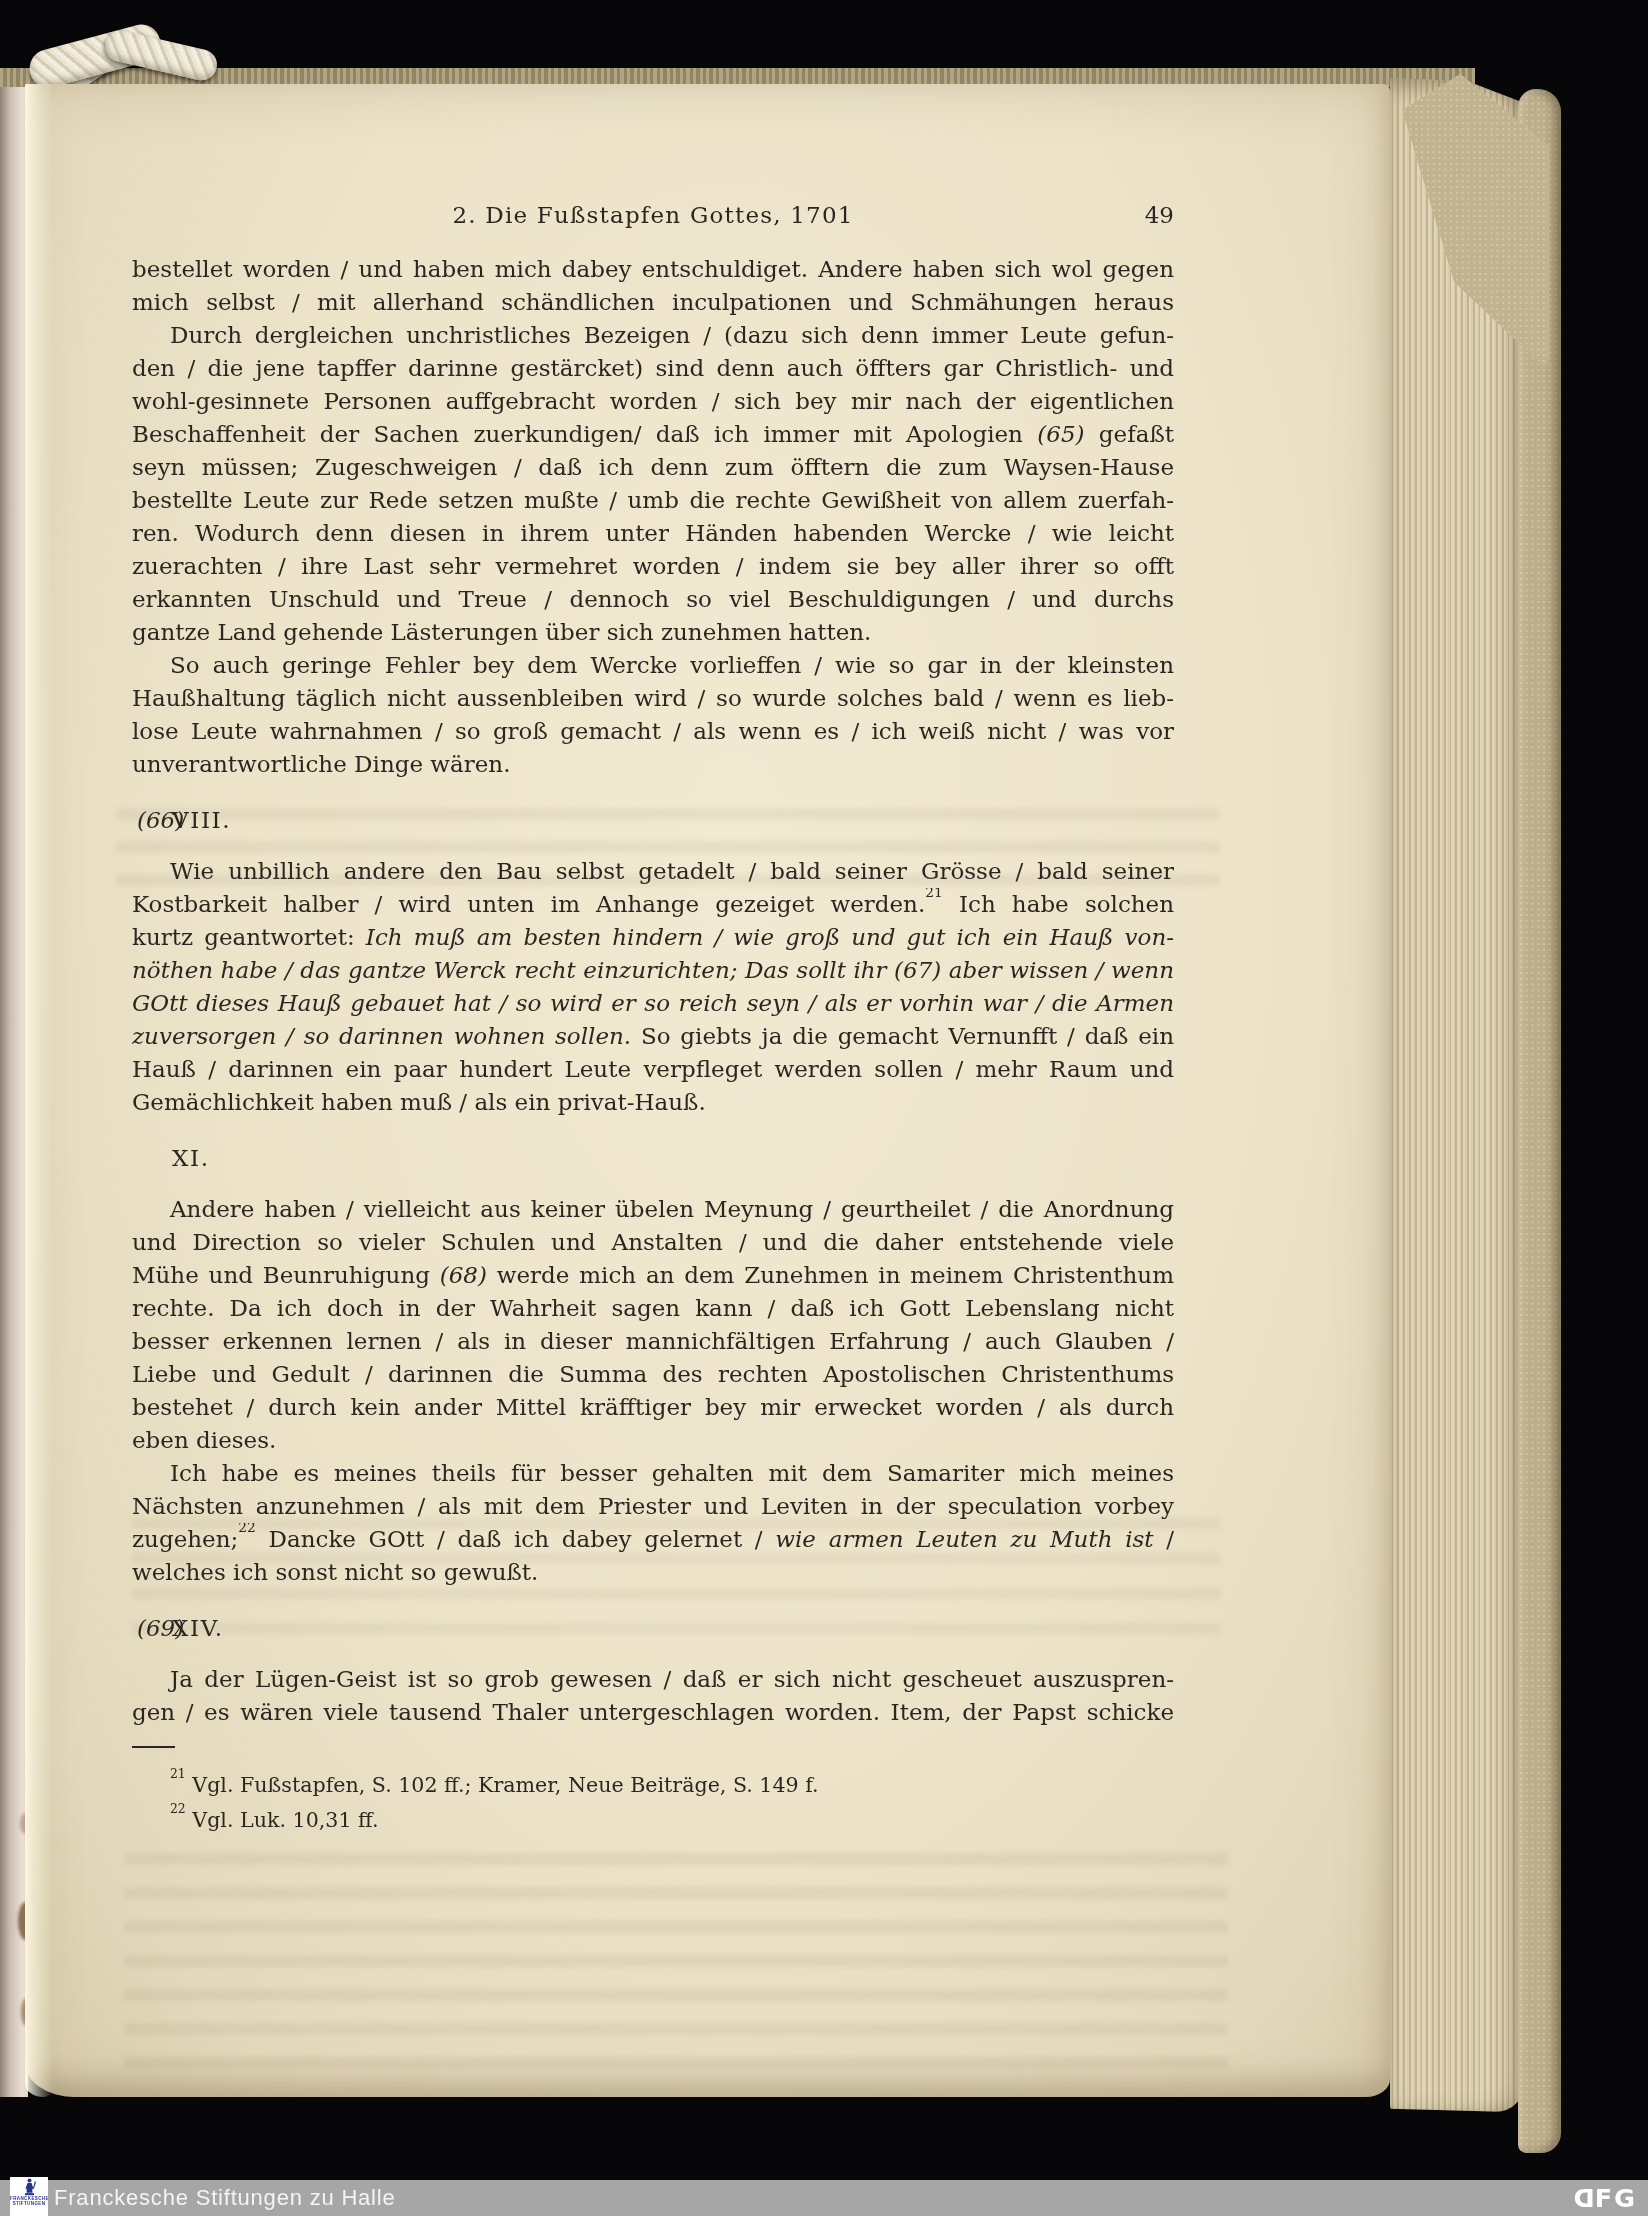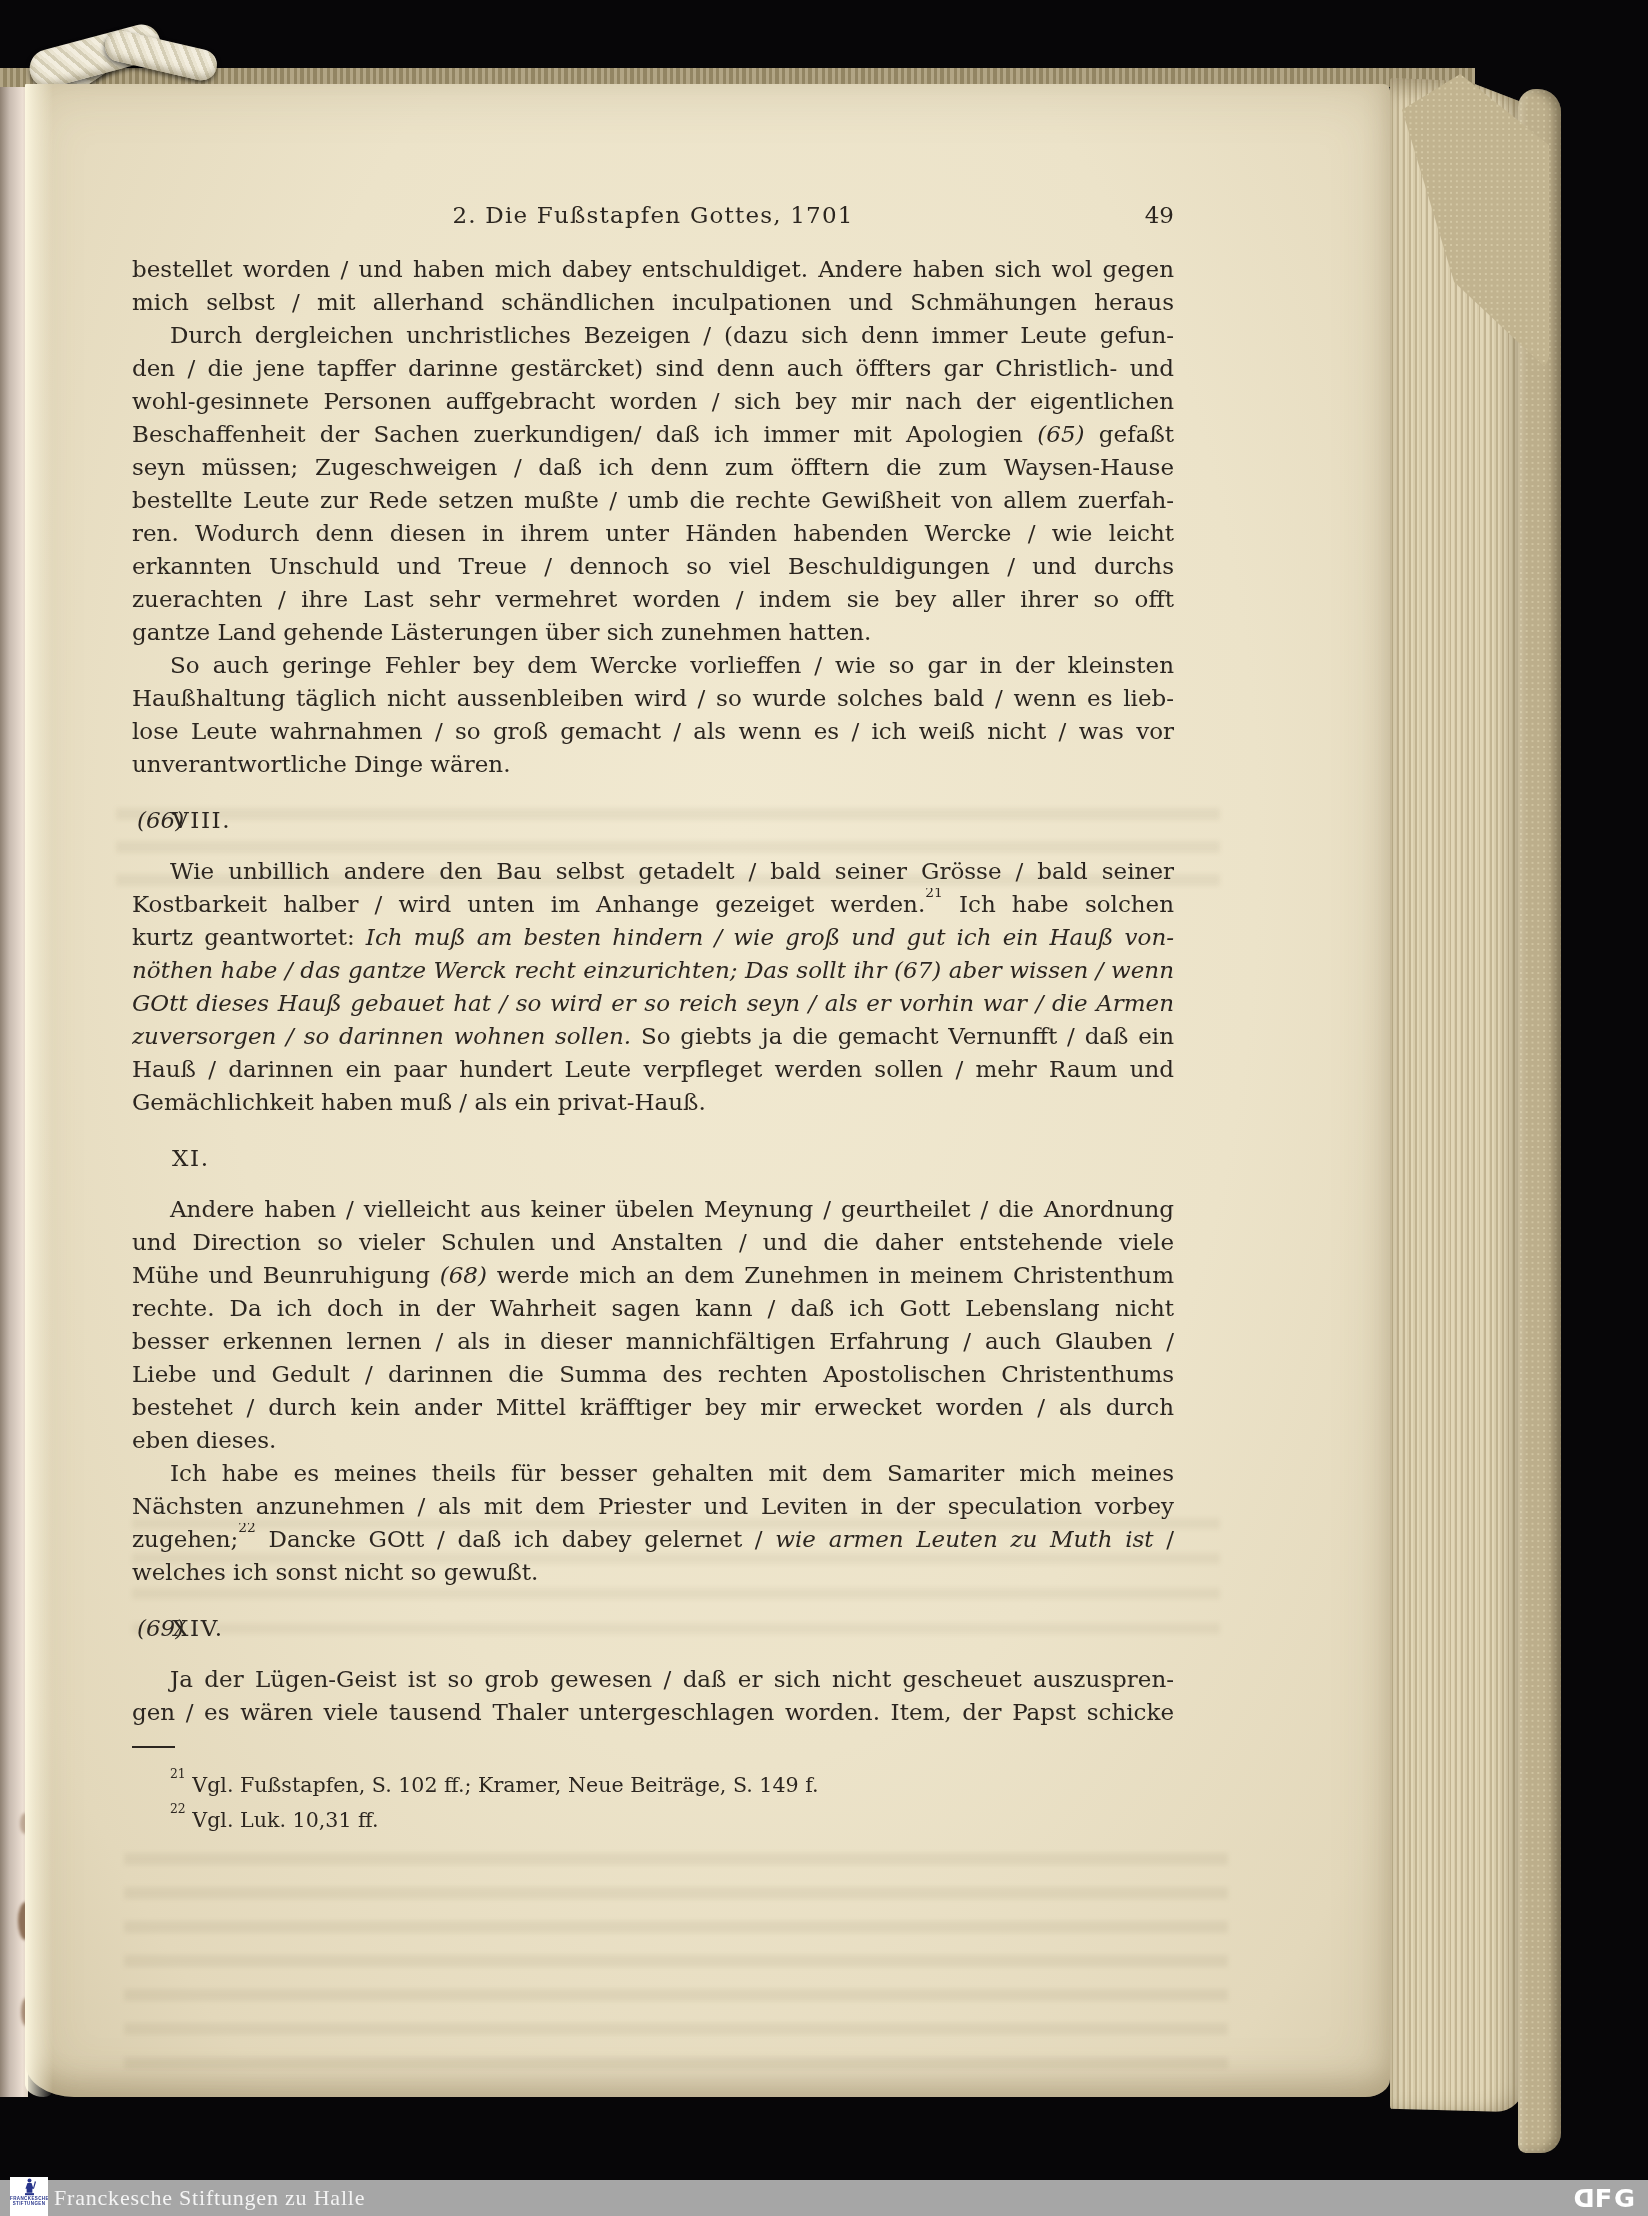--- a/index.html
+++ b/index.html
@@ -110,21 +110,21 @@
   .logo-box {
     position:absolute; left:10px; top:-3.3px; width:38px; height:40px;
     background:#ffffff; text-align:center; overflow:hidden;
   }
   .logo-box svg { display:block; margin:1.6px auto 0; }
   .logo-text { font-family:"Liberation Sans", sans-serif; font-size:4.5px; line-height:5px;
     color:#27348b; letter-spacing:0.4px; font-weight:bold; }
   .institution {
     position:absolute; left:54px; top:0; height:36px; line-height:36px;
     color:#f4f4f4; font-size:22px; letter-spacing:0.8px;
-    font-family:Liberation Serif, serif;
+    font-family:Liberation Sans, sans-serif;
   }
   .dfg {
     position:absolute; right:11.5px; top:3.3px;
     color:#ffffff; font-family:"DejaVu Sans", sans-serif;
     font-size:25.6px; font-weight:800; letter-spacing:1.6px;
   }
   .dfg .mirror { display:inline-block; transform:scaleX(-1); }
 </style>
 </head>
 <body>
@@ -157,22 +157,22 @@
           <div class="line"><span>mich selbst / mit allerhand schändlichen inculpationen und Schmähungen heraus</span></div>
         </div>
         <div class="para indent">
           <div class="line"><span>Durch dergleichen unchristliches Bezeigen / (dazu sich denn immer Leute gefun-</span></div>
           <div class="line"><span>den / die jene tapffer darinne gestärcket) sind denn auch öffters gar Christlich- und</span></div>
           <div class="line"><span>wohl-gesinnete Personen auffgebracht worden / sich bey mir nach der eigentlichen</span></div>
           <div class="line"><span>Beschaffenheit der Sachen zuerkundigen/ daß ich immer mit Apologien </span><span class="it">(65)</span><span> gefaßt</span></div>
           <div class="line"><span>seyn müssen; Zugeschweigen / daß ich denn zum öfftern die zum Waysen-Hause</span></div>
           <div class="line"><span>bestellte Leute zur Rede setzen mußte / umb die rechte Gewißheit von allem zuerfah-</span></div>
           <div class="line"><span>ren. Wodurch denn diesen in ihrem unter Händen habenden Wercke / wie leicht</span></div>
+          <div class="line"><span>zuerachten / ihre Last sehr vermehret worden / indem sie bey aller ihrer so offt</span></div>
           <div class="line"><span>erkannten Unschuld und Treue / dennoch so viel Beschuldigungen / und durchs</span></div>
-          <div class="line"><span>zuerachten / ihre Last sehr vermehret worden / indem sie bey aller ihrer so offt</span></div>
           <div class="line last"><span>gantze Land gehende Lästerungen über sich zunehmen hatten.</span></div>
         </div>
         <div class="para indent">
           <div class="line"><span>So auch geringe Fehler bey dem Wercke vorlieffen / wie so gar in der kleinsten</span></div>
           <div class="line"><span>Haußhaltung täglich nicht aussenbleiben wird / so wurde solches bald / wenn es lieb-</span></div>
           <div class="line"><span>lose Leute wahrnahmen / so groß gemacht / als wenn es / ich weiß nicht / was vor</span></div>
           <div class="line last"><span>unverantwortliche Dinge wären.</span></div>
         </div>
         <div class="heading-row"><span class="marginal">(66)</span><span class="heading-label">VIII.</span></div>
         <div class="para indent">

